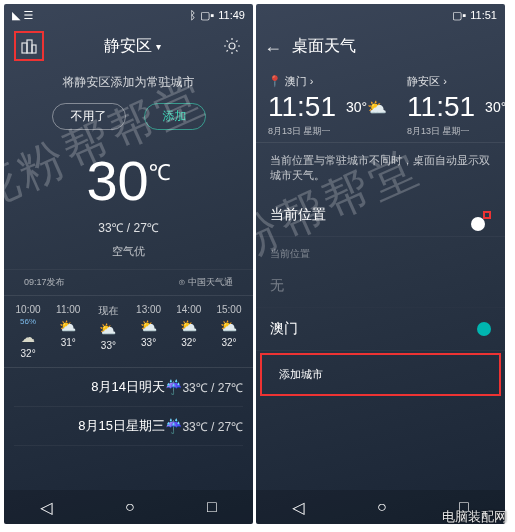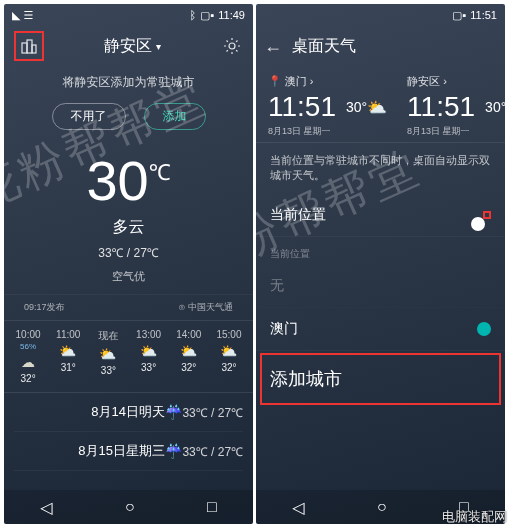--- a/index.html
+++ b/index.html
@@ -41,21 +41,21 @@
 .city-temp{display:flex;align-items:center;gap:0;font-size:14px;margin-top:2px}
 .city-date{font-size:9px;opacity:0.65;margin-top:2px}
 .hint{padding:10px 14px;font-size:11px;opacity:0.7;line-height:1.4}
 .setting-row{display:flex;justify-content:space-between;align-items:center;padding:12px 14px;font-size:14px;border-bottom:1px solid rgba(255,255,255,0.04)}
 .setting-row.dim{opacity:0.35}
 .toggle{width:36px;height:18px;border-radius:9px;position:relative}
 .toggle.on{background:#00b5b0}
 .toggle.on::after{content:'';position:absolute;width:14px;height:14px;border-radius:50%;background:#fff;right:2px;top:2px}
 .dot{width:14px;height:14px;border-radius:50%;background:#00b5b0}
 .section-lbl{padding:10px 14px 4px;font-size:10px;opacity:0.4}
-.add-city{padding:12px 8px;font-size:18px}
+.add-city{padding:12px 17px;font-size:11px}
 .addbox{border:2px solid #e33;margin:2px 4px}
 .navbar{position:absolute;bottom:0;left:0;right:0;height:34px;display:flex;justify-content:space-around;align-items:center;background:rgba(0,0,0,0.15)}
 .watermark{position:absolute;font-size:46px;color:rgba(255,255,255,0.22);pointer-events:none;transform:rotate(-24deg);font-weight:400;white-space:nowrap;letter-spacing:4px}
 .brand{position:absolute;bottom:6px;right:8px;font-size:13px;color:#e8e8e8;font-weight:500;text-shadow:0 0 2px #000}
 .mini-wicon{font-size:16px;color:#d8d8c8}
 </style>
 </head>
 <body>
 
 <div class="screens">
@@ -93,21 +93,20 @@
             <path d="M9 1v2M9 15v2M1 9h2M15 9h2M3.5 3.5l1.4 1.4M13.1 13.1l1.4 1.4M3.5 14.5l1.4-1.4M13.1 4.9l1.4-1.4"></path>
           </svg>
         </div>
   </div>
   <div class="add-banner">将静安区添加为常驻城市</div>
   <div class="btn-row">
     <button class="pill">不用了</button>
     <button class="pill accent">添加</button>
   </div>
   <div class="temp-big"><span>30</span><sup>℃</sup></div>
-  <div class="cond">多云</div>
   <div class="hilo">33℃ / 27℃</div>
   <div class="aq">空气优</div>
   <div class="footer-line">
     <span>09:17发布</span>
     <span>⊙ <span>中国天气通</span></span>
   </div>
   <div class="hourly" id="hourly">
         <div class="hour">
           <div class="time">10:00</div>
           <div class="rain">56%</div>

